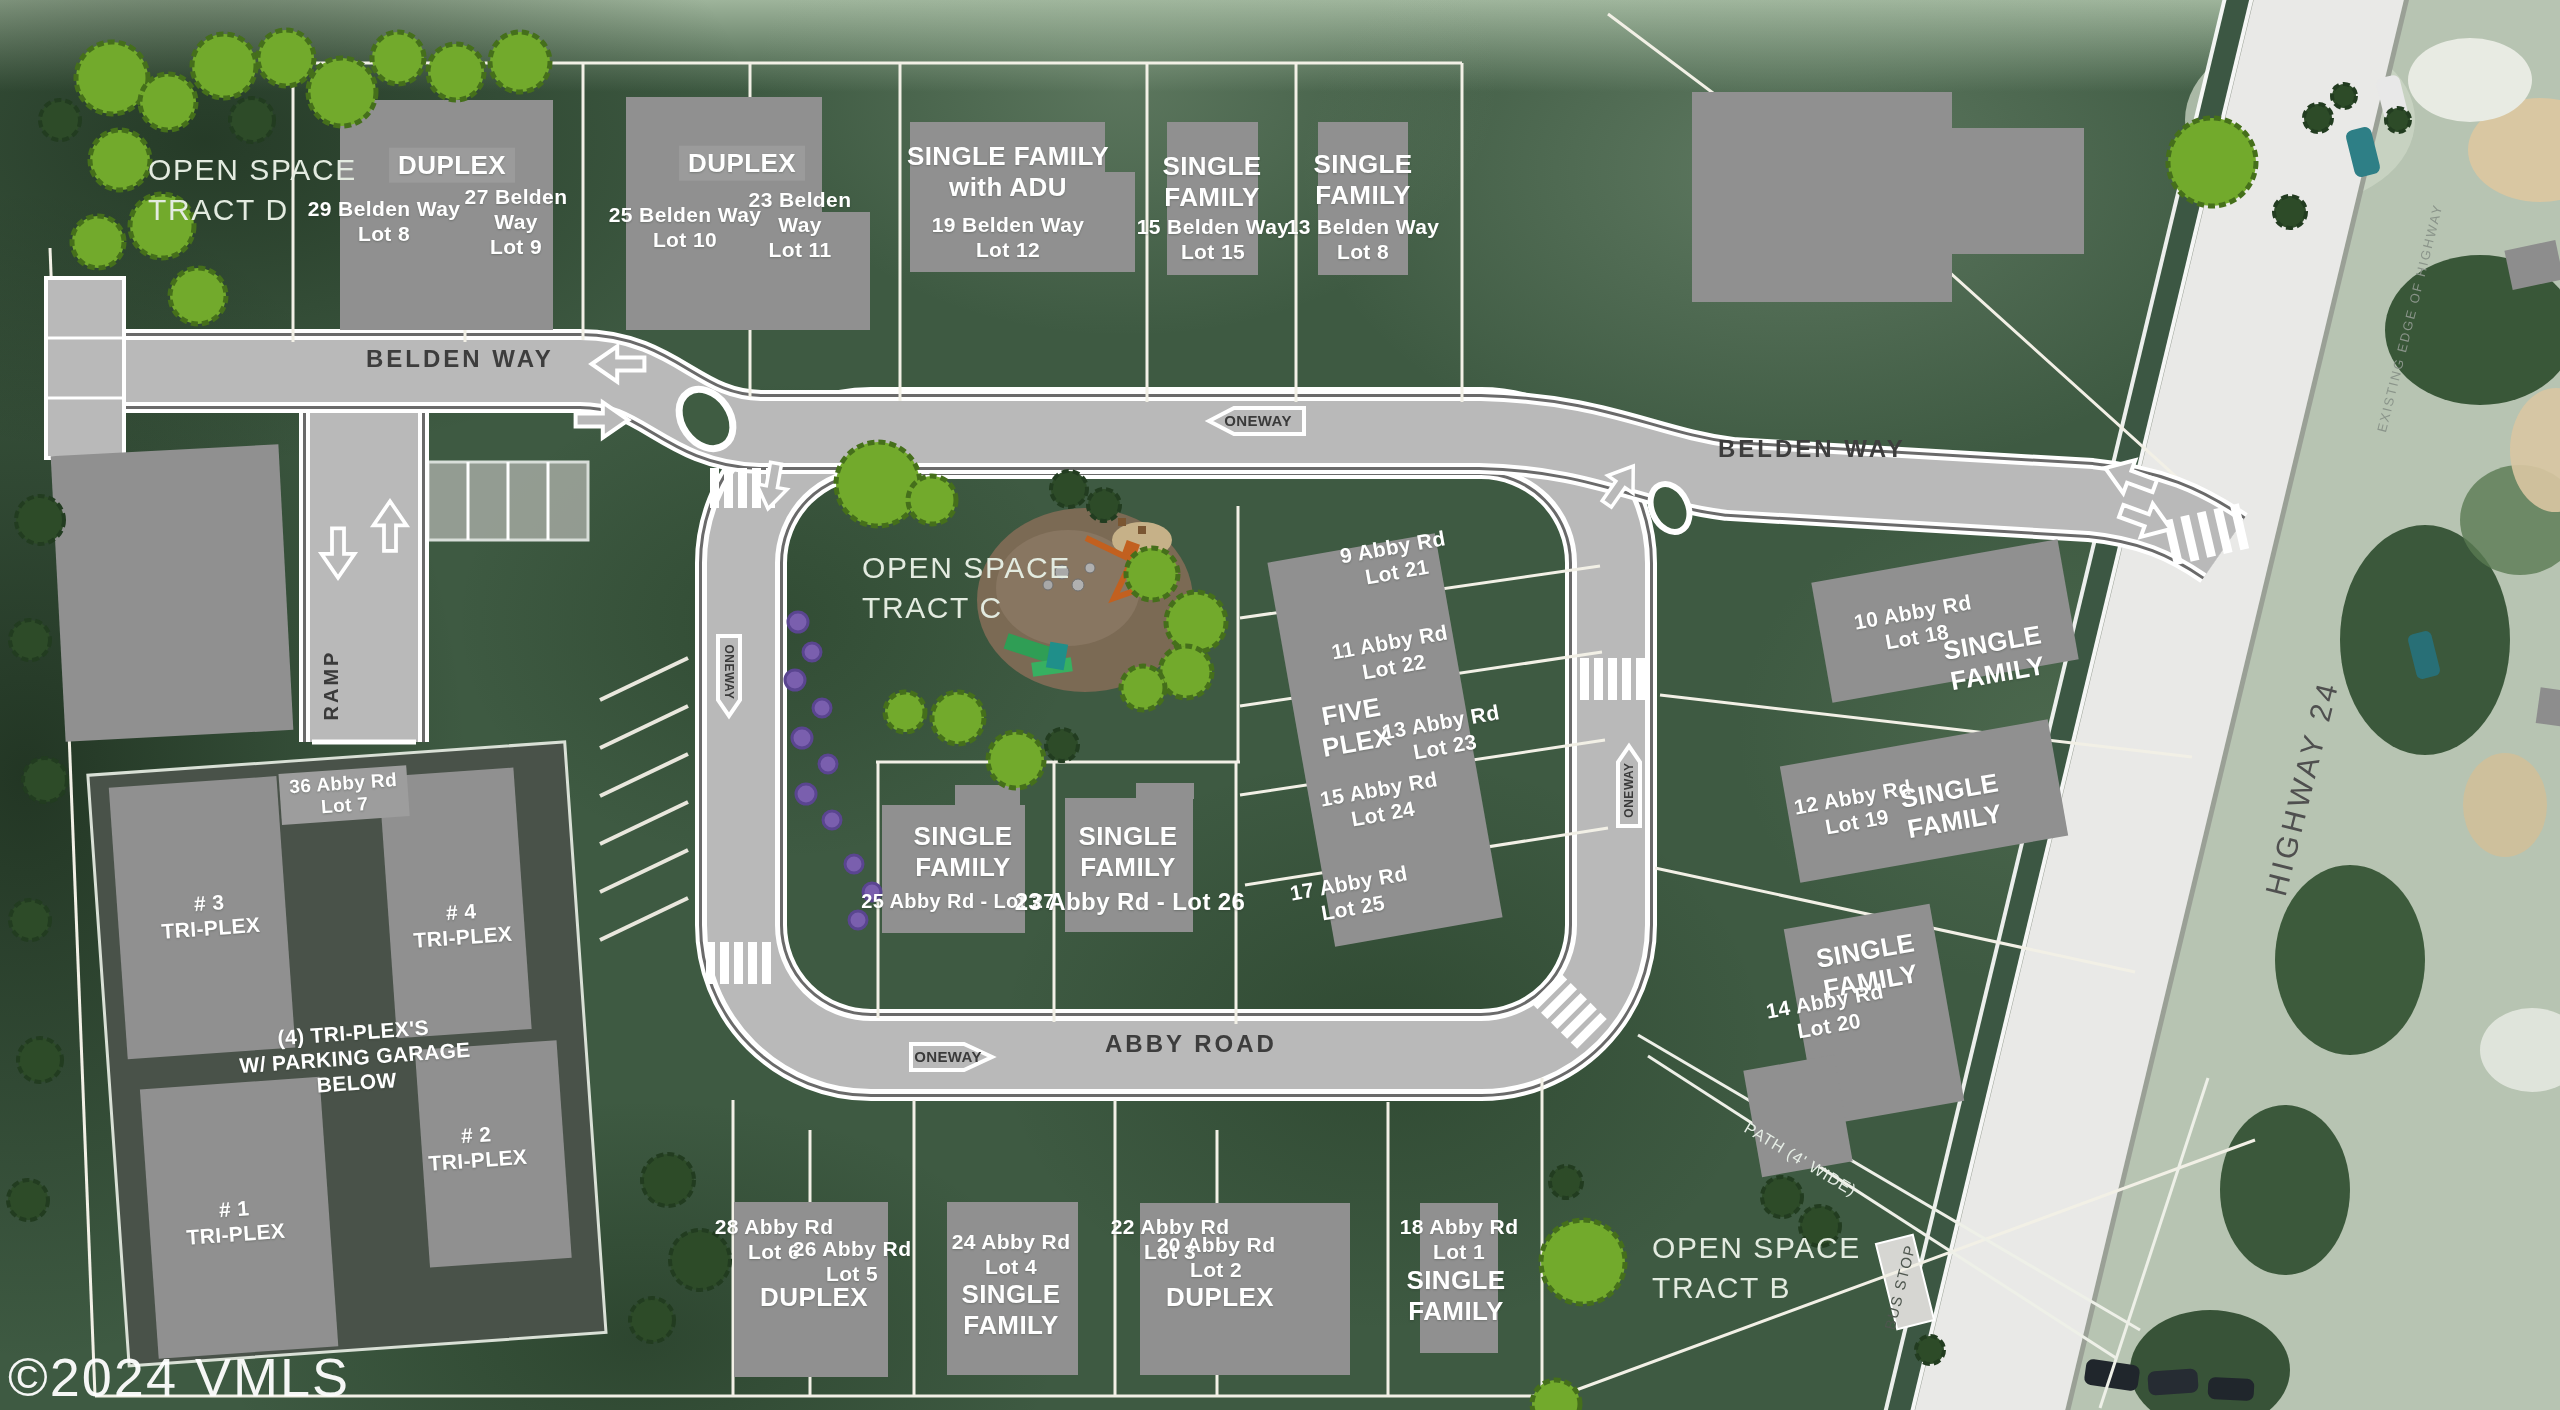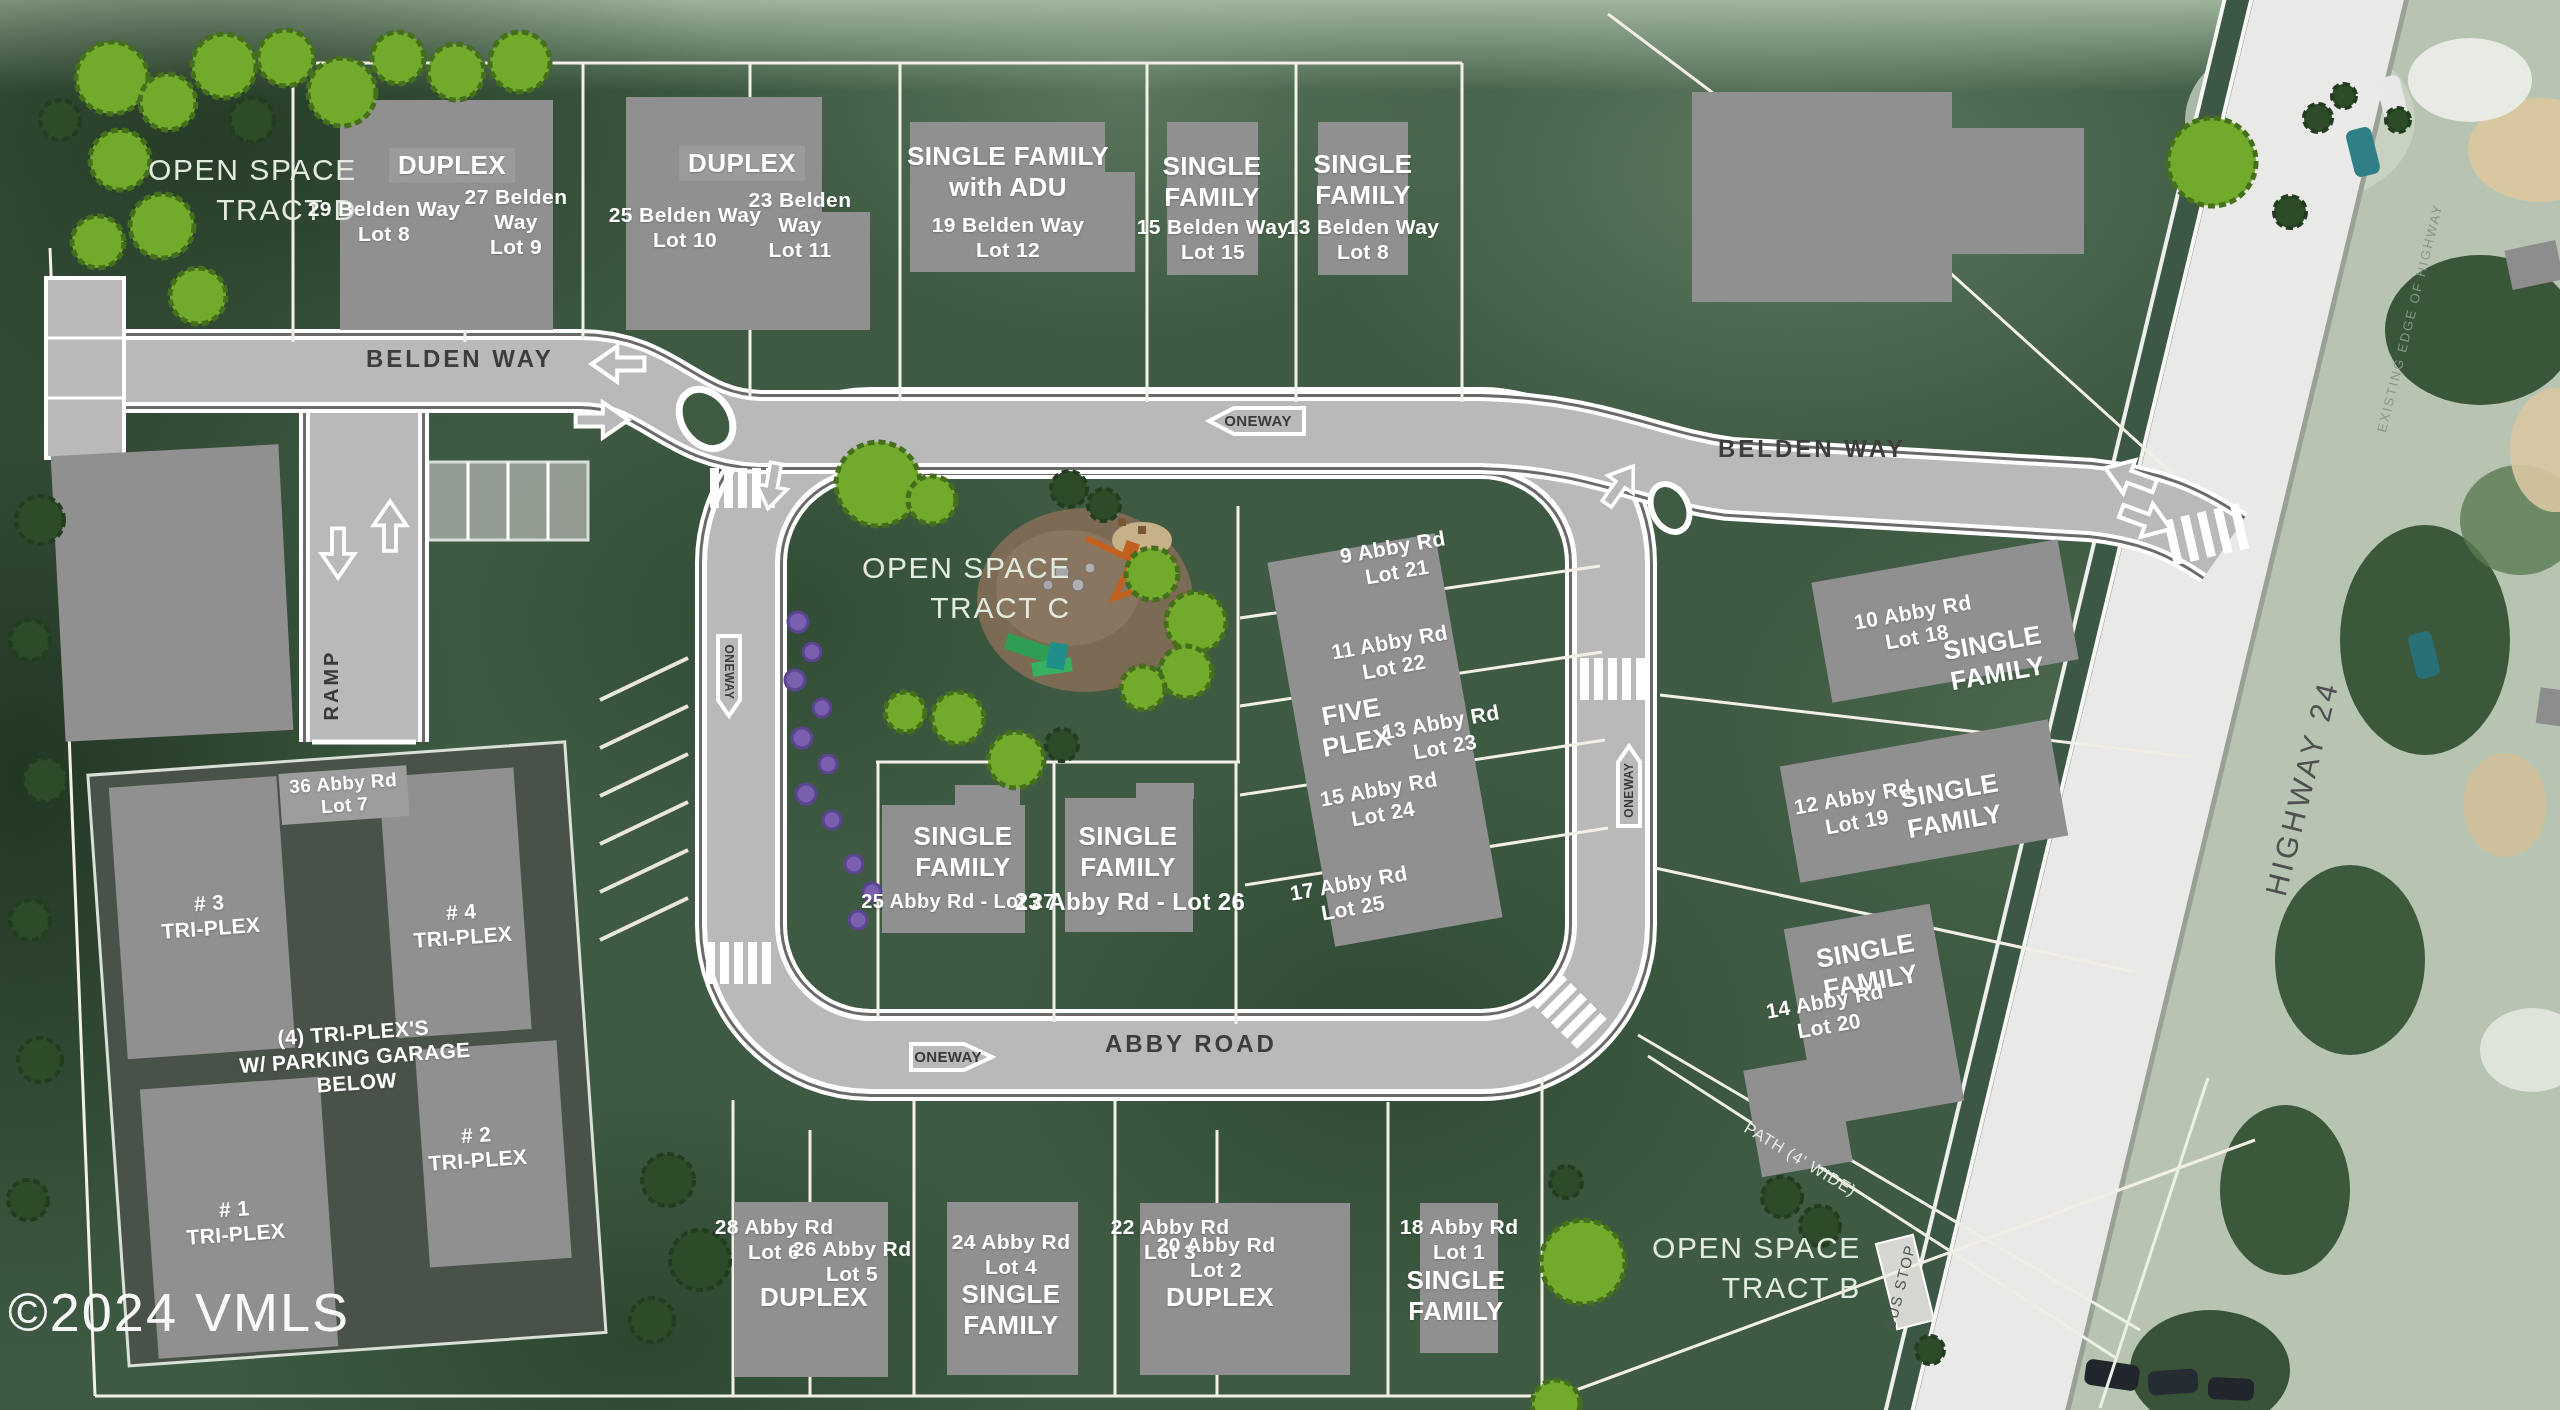--- a/index.html
+++ b/index.html
@@ -15,21 +15,21 @@
     radial-gradient(700px 400px at 25% 95%, rgba(20,40,20,.40), transparent 60%),
     linear-gradient(180deg, #9eb49b 0, rgba(158,180,155,0) 92px),
     #3e5a42;}
   svg.map{position:absolute;left:0;top:0;}
   #labels{position:absolute;inset:0;}
   .lbl{position:absolute;color:#fff;font-weight:700;text-align:center;line-height:1.18;
        letter-spacing:.4px;white-space:nowrap;transform:translate(-50%,-50%);
        text-shadow:0 1px 2px rgba(35,45,35,.30);font-size:21px;}
   .lbl span{display:block;}
   .la{transform:none;text-align:left;}
-  .os{color:#e3ebe0;font-weight:400;font-size:30px;letter-spacing:1.6px;line-height:1.32;text-shadow:none;text-align:right;}
+  .os{color:#e3ebe0;font-weight:400;font-size:30px;letter-spacing:1.6px;line-height:1.32;text-shadow:none;}
   .road{color:#3d3d3d;font-weight:700;font-size:24px;letter-spacing:3px;text-shadow:none;}
   .t26{font-size:26px;}
   .t19{font-size:19px;}
   .t15{font-size:15px;}
   .dk{color:#3a3a3a;text-shadow:none;}
   .wrap{white-space:normal;width:106px;}
   .chip{background:#9d9d9d;padding:3px 10px;}
   .chiplite{background:rgba(255,255,255,.10);padding:2px 9px;}
   .wm{color:rgba(255,255,255,.95);font-weight:400;font-size:54px;letter-spacing:2px;text-shadow:none;}
 </style>
@@ -533,15 +533,15 @@
     <div class="lbl t26" style="left:1220px;top:1297px">DUPLEX</div>
     <div class="lbl" style="left:1459px;top:1240px">
       <span>18 Abby Rd</span>
         <span>Lot 1</span>
       </div>
     <div class="lbl t26" style="left:1456px;top:1296px">
       <span>SINGLE</span>
         <span>FAMILY</span>
       </div>
 
-    <div class="lbl la wm" style="left:8px;top:1281px">©2024 VMLS</div>
+    <div class="lbl la wm" style="left:8px;top:1346px">©2024 VMLS</div>
   </div>
 </div>
 
 </body></html>

